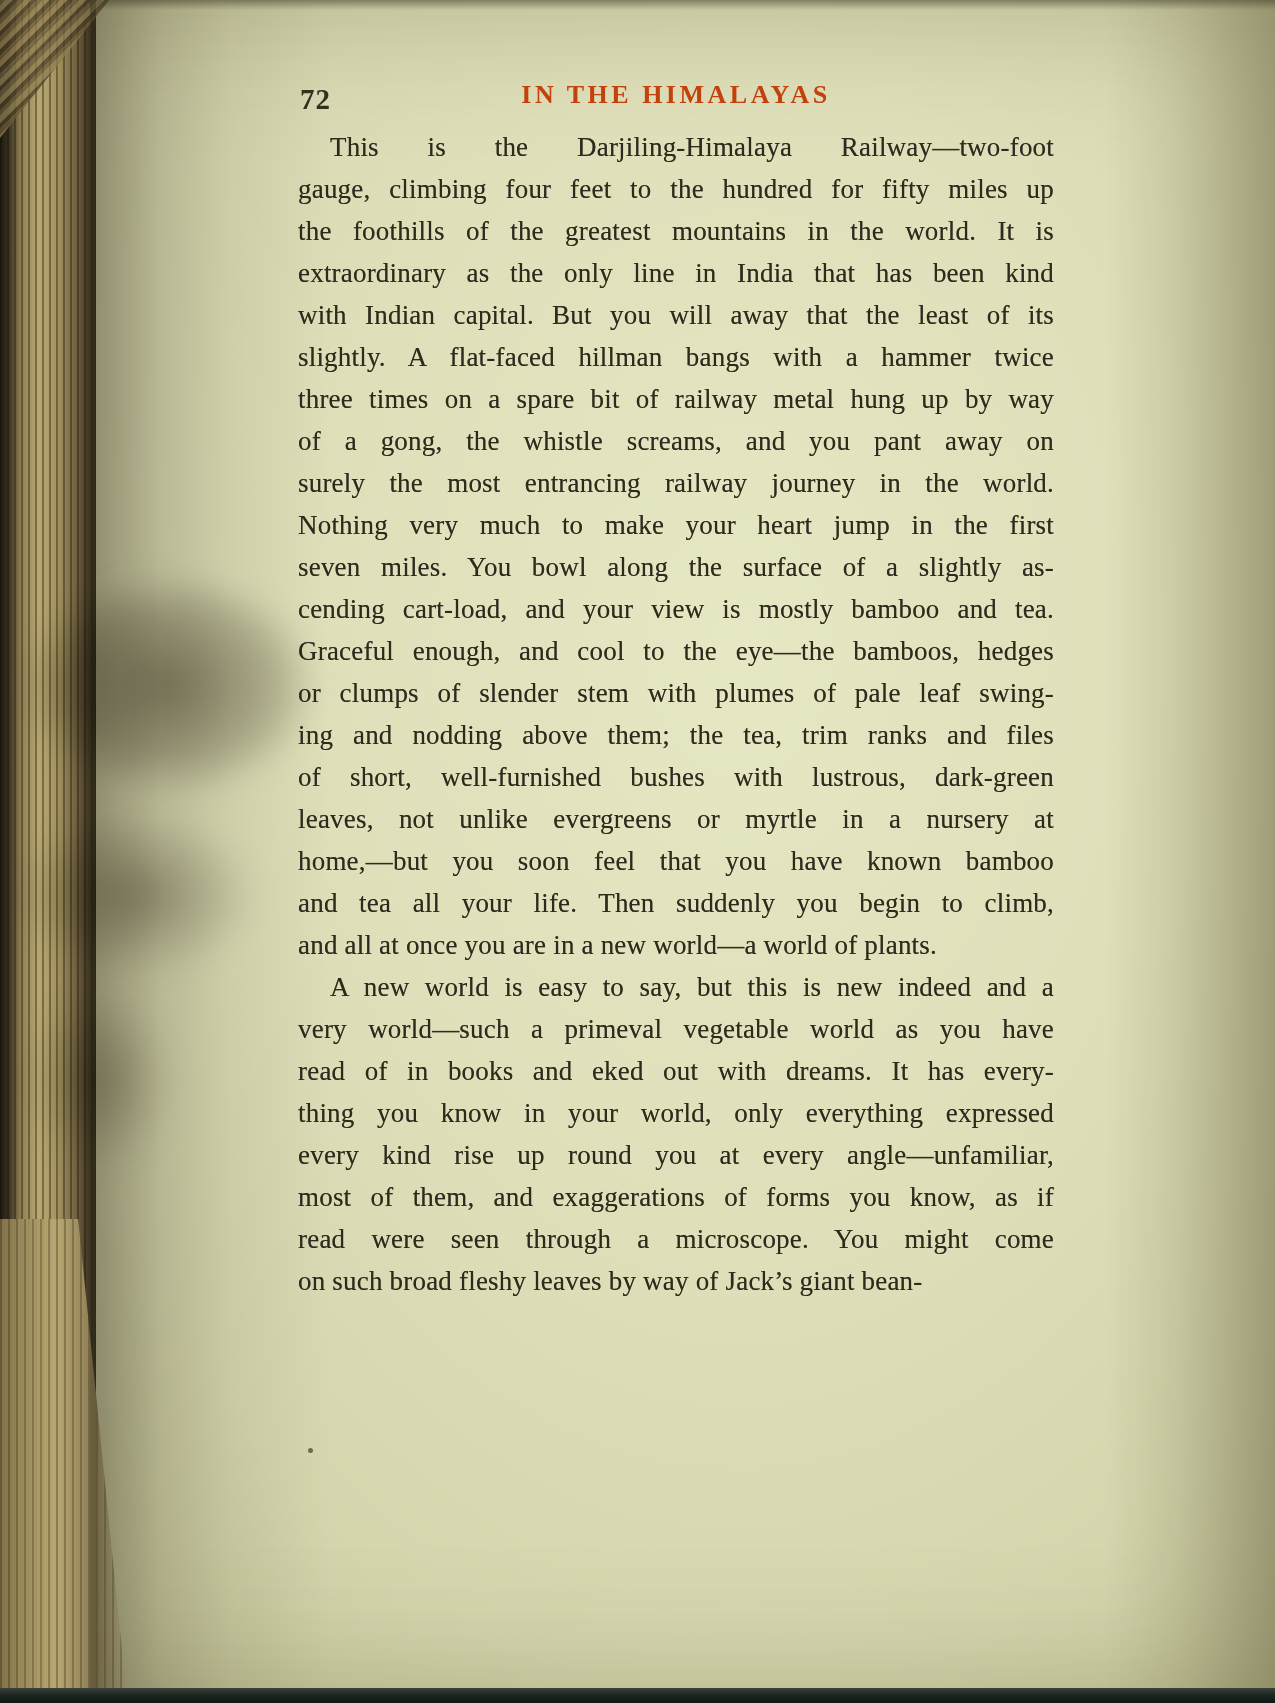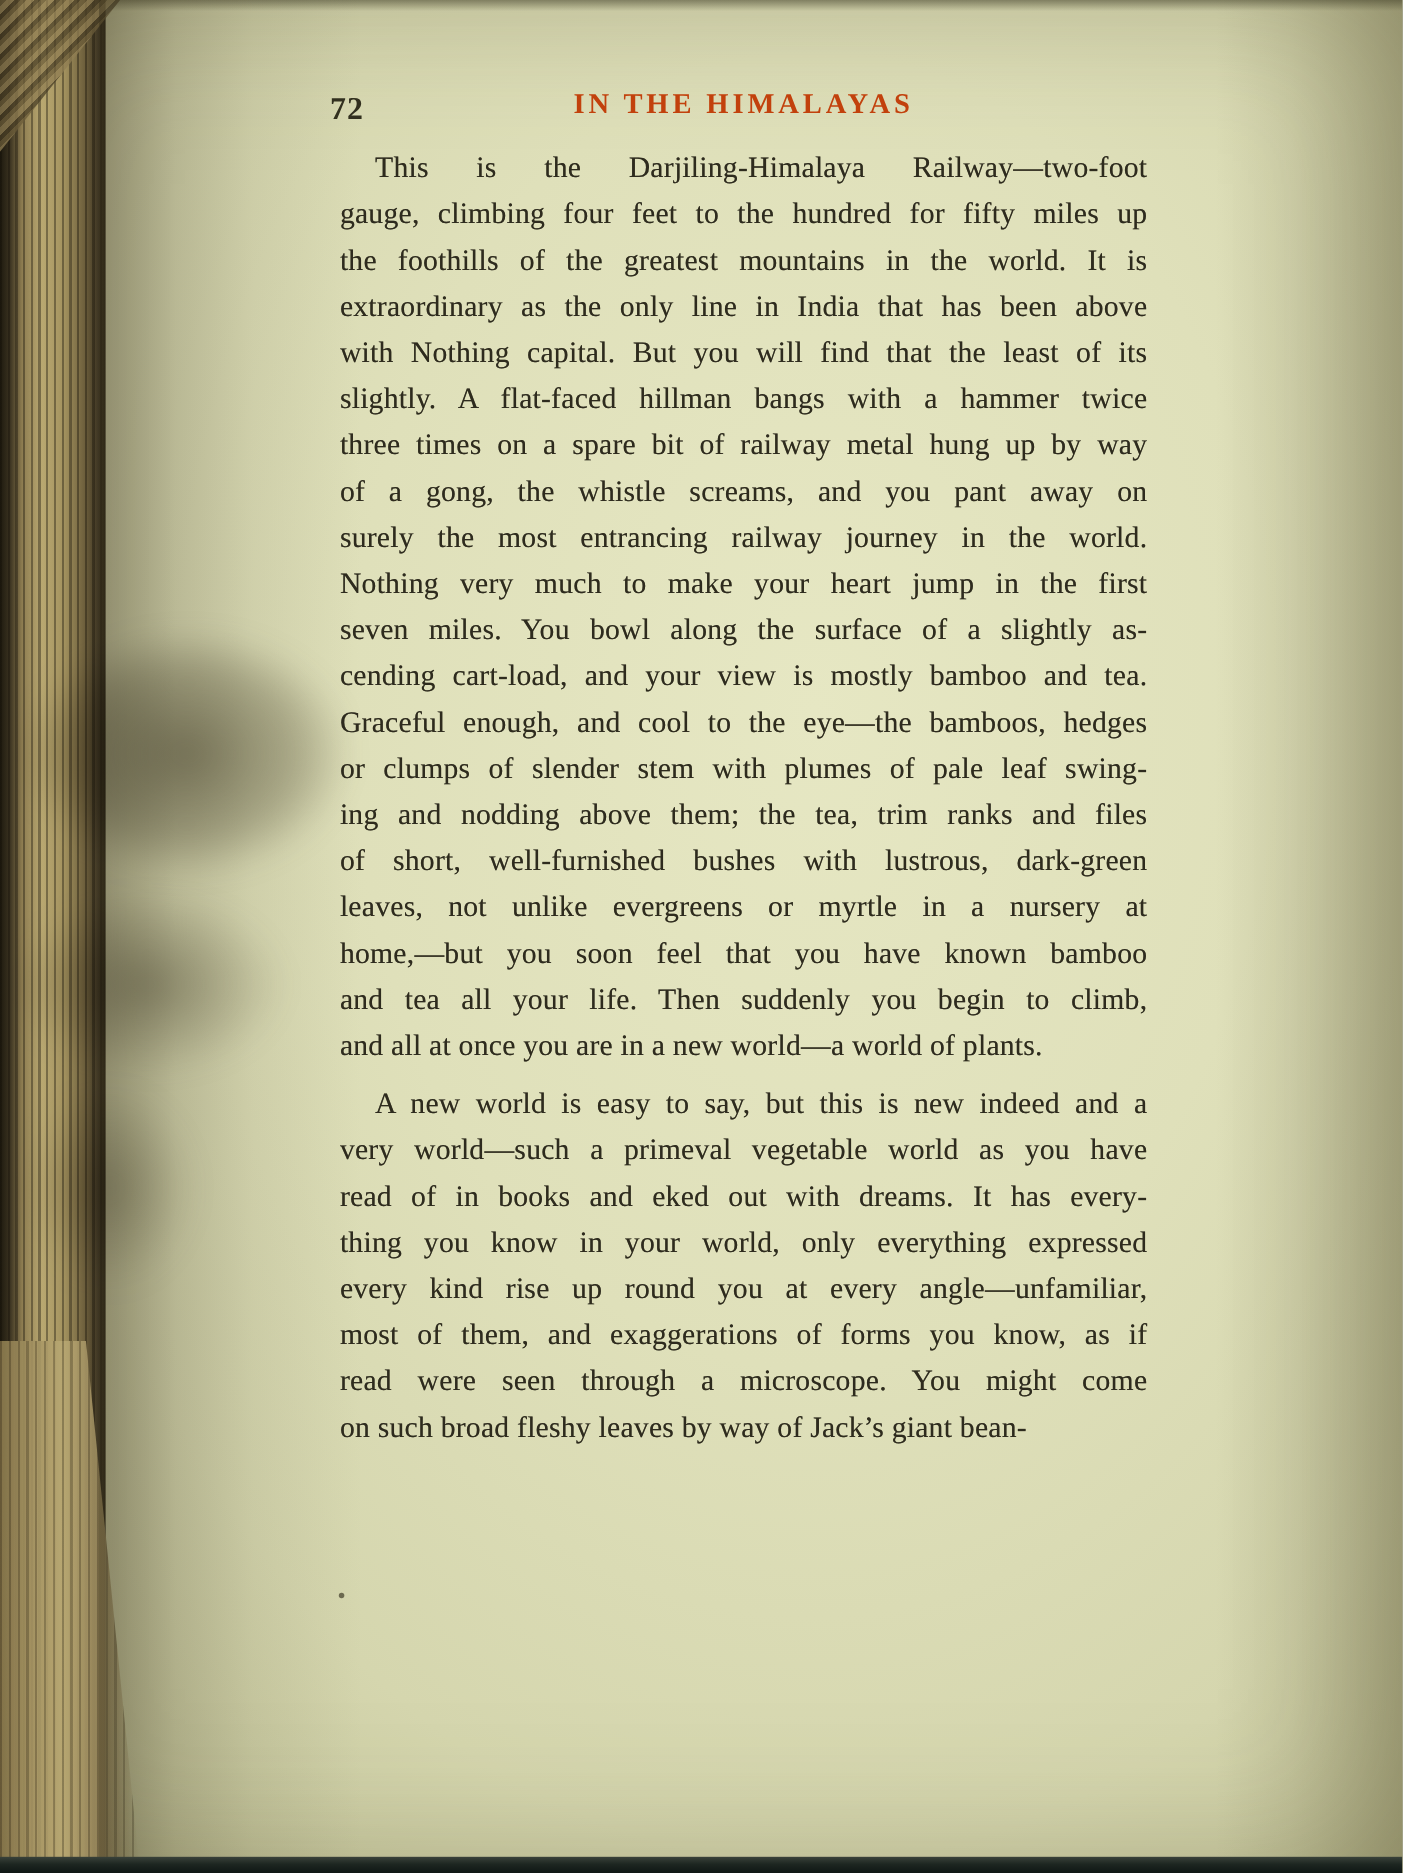--- a/index.html
+++ b/index.html
@@ -90,21 +90,21 @@
     font-size:29px; font-weight:bold; letter-spacing:1px; color:#32301f;
   }
   .running-title {
     width:100%; text-align:center;
     font-size:26px; font-weight:bold; letter-spacing:3.5px; color:#c2410c;
   }
   .text-block {
     font-size:27px; line-height:42px; letter-spacing:0.2px;
     text-shadow:0 0 0.6px rgba(46,43,30,0.55);
   }
-  .paragraph { margin:11px; }
+  .paragraph { margin:0; }
   .line { text-align:justify; text-align-last:justify; white-space:normal; }
   .line.indent { text-indent:32px; }
   .line.para-end { text-align-last:left; }
 </style>
 </head>
 <body>
 
 <div class="photo">
   <div class="paper-base"></div>
   <div class="right-vignette"></div>
@@ -117,22 +117,22 @@
   <div class="content">
     <div class="header-row">
       <span class="page-number">72</span>
       <div class="running-title">IN THE HIMALAYAS</div>
     </div>
     <div class="text-block">
         <div class="paragraph">
           <div class="line indent">This is the Darjiling-Himalaya Railway—two-foot</div>
           <div class="line">gauge, climbing four feet to the hundred for fifty miles up</div>
           <div class="line">the foothills of the greatest mountains in the world. It is</div>
-          <div class="line">extraordinary as the only line in India that has been above</div>
-          <div class="line">with Nothing capital. But you will find that the least of its</div>
+          <div class="line">extraordinary as the only line in India that has been kind</div>
+          <div class="line">with Indian capital. But you will away that the least of its</div>
           <div class="line">slightly. A flat-faced hillman bangs with a hammer twice</div>
           <div class="line">three times on a spare bit of railway metal hung up by way</div>
           <div class="line">of a gong, the whistle screams, and you pant away on</div>
           <div class="line">surely the most entrancing railway journey in the world.</div>
           <div class="line">Nothing very much to make your heart jump in the first</div>
           <div class="line">seven miles. You bowl along the surface of a slightly as-</div>
           <div class="line">cending cart-load, and your view is mostly bamboo and tea.</div>
           <div class="line">Graceful enough, and cool to the eye—the bamboos, hedges</div>
           <div class="line">or clumps of slender stem with plumes of pale leaf swing-</div>
           <div class="line">ing and nodding above them; the tea, trim ranks and files</div>

